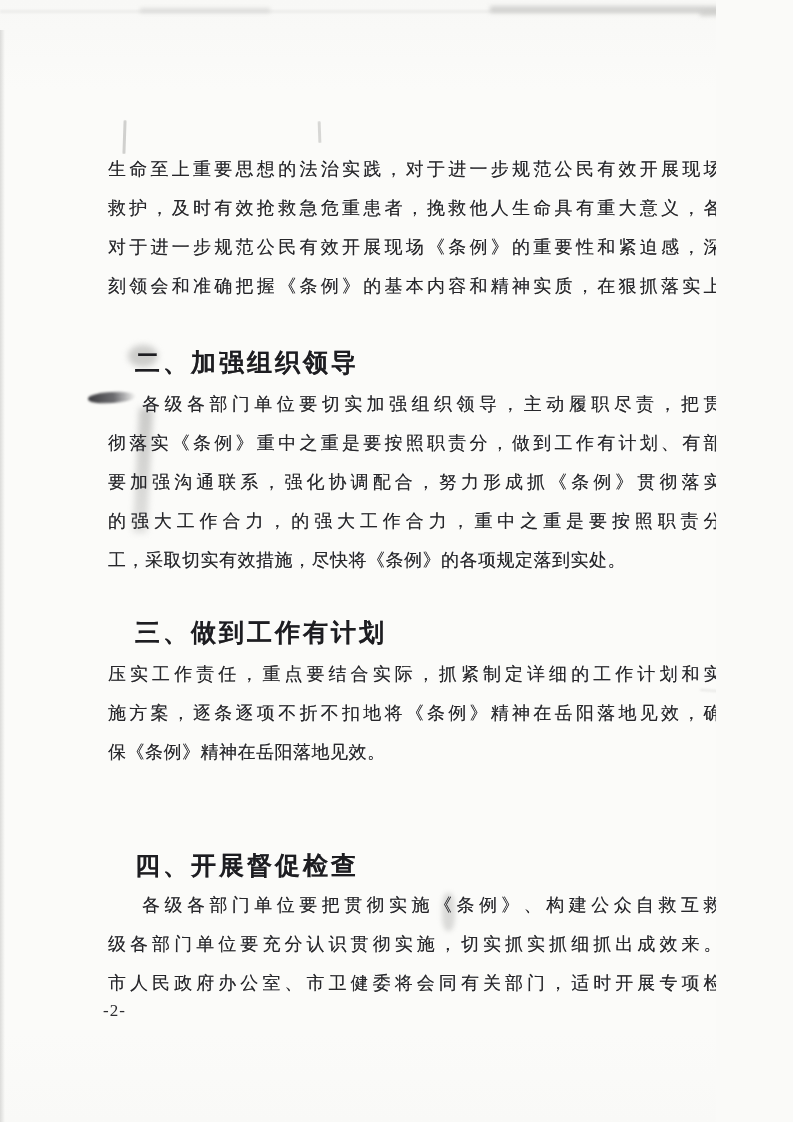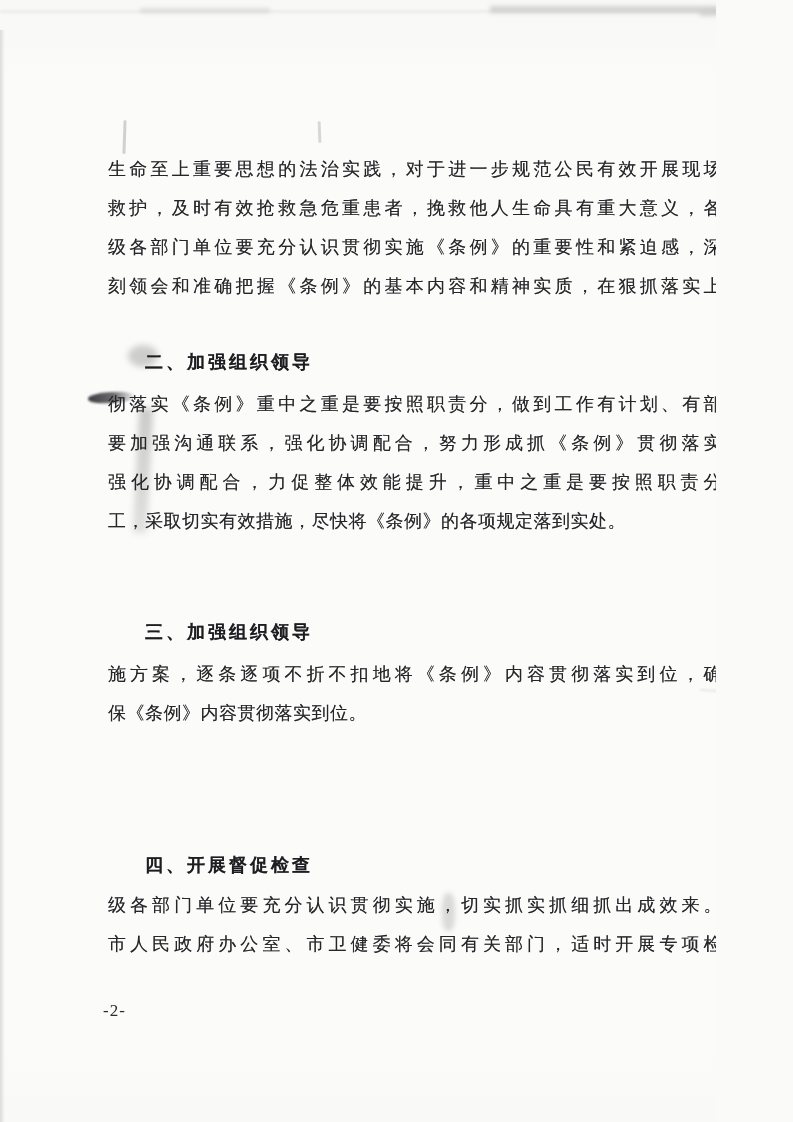--- a/index.html
+++ b/index.html
@@ -18,23 +18,23 @@
     width:614px; height:39px; line-height:39px;
     font-size:18px; color:#26262a;
     text-align:justify; text-align-last:justify;
     letter-spacing:0.5px;
     text-shadow:0 0 0.4px rgba(40,40,46,.55);
   }
   .line.end { text-align-last:left; }
   .line.indent { text-indent:34px; }
 
   .heading {
-    position:absolute; left:145px; height:40px; line-height:40px;
+    position:absolute; left:135px; height:40px; line-height:40px;
     font-family:"Liberation Sans", sans-serif;
-    font-size:18px; font-weight:700; color:#1d1d21;
+    font-size:25px; font-weight:700; color:#1d1d21;
     letter-spacing:3px;
     text-shadow:0 0 0.5px rgba(25,25,30,.6);
   }
 
   #p1 { top:150px; }
   #h2 { top:342px; }
   #p2 { top:385px; }
   #h3 { top:612px; }
   #p3 { top:655px; }
   #h4 { top:845px; }
@@ -92,42 +92,45 @@
   <div class="art mid-smudge"></div>
   <div class="art speck-a"></div>
   <div class="art speck-b"></div>
   <div class="art speck-c"></div>
   <div class="art speck-d"></div>
   <div class="art crease"></div>
 
   <div class="para" id="p1">
     <div class="line">生命至上重要思想的法治实践，对于进一步规范公民有效开展现场</div>
     <div class="line">救护，及时有效抢救急危重患者，挽救他人生命具有重大意义，各</div>
-    <div class="line">级各部门单位要充分认识贯彻实施《条例》的重要性和紧迫感，深</div>
+    <div class="line">对于进一步规范公民有效开展现场《条例》的重要性和紧迫感，深</div>
     <div class="line">刻领会和准确把握《条例》的基本内容和精神实质，在狠抓落实上</div>
   </div>
 
   <div class="heading" id="h2">二、加强组织领导</div>
 
   <div class="para" id="p2">
+    <div class="line indent">各级各部门单位要切实加强组织领导，主动履职尽责，把贯</div>
     <div class="line">彻落实《条例》重中之重是要按照职责分，做到工作有计划、有部</div>
     <div class="line">要加强沟通联系，强化协调配合，努力形成抓《条例》贯彻落实</div>
-    <div class="line">强化协调配合，力促整体效能提升，重中之重是要按照职责分</div>
+    <div class="line">的强大工作合力，的强大工作合力，重中之重是要按照职责分</div>
     <div class="line end">工，采取切实有效措施，尽快将《条例》的各项规定落到实处。</div>
   </div>
 
-  <div class="heading" id="h3">三、加强组织领导</div>
+  <div class="heading" id="h3">三、做到工作有计划</div>
 
   <div class="para" id="p3">
-    <div class="line">施方案，逐条逐项不折不扣地将《条例》内容贯彻落实到位，确</div>
-    <div class="line end">保《条例》内容贯彻落实到位。</div>
+    <div class="line">压实工作责任，重点要结合实际，抓紧制定详细的工作计划和实</div>
+    <div class="line">施方案，逐条逐项不折不扣地将《条例》精神在岳阳落地见效，确</div>
+    <div class="line end">保《条例》精神在岳阳落地见效。</div>
   </div>
 
   <div class="heading" id="h4">四、开展督促检查</div>
 
   <div class="para" id="p4">
+    <div class="line indent">各级各部门单位要把贯彻实施《条例》、构建公众自救互救</div>
     <div class="line">级各部门单位要充分认识贯彻实施，切实抓实抓细抓出成效来。</div>
     <div class="line">市人民政府办公室、市卫健委将会同有关部门，适时开展专项检</div>
   </div>
 
   <div class="page-number">-2-</div>
 
 </div>
 
 </body></html>

